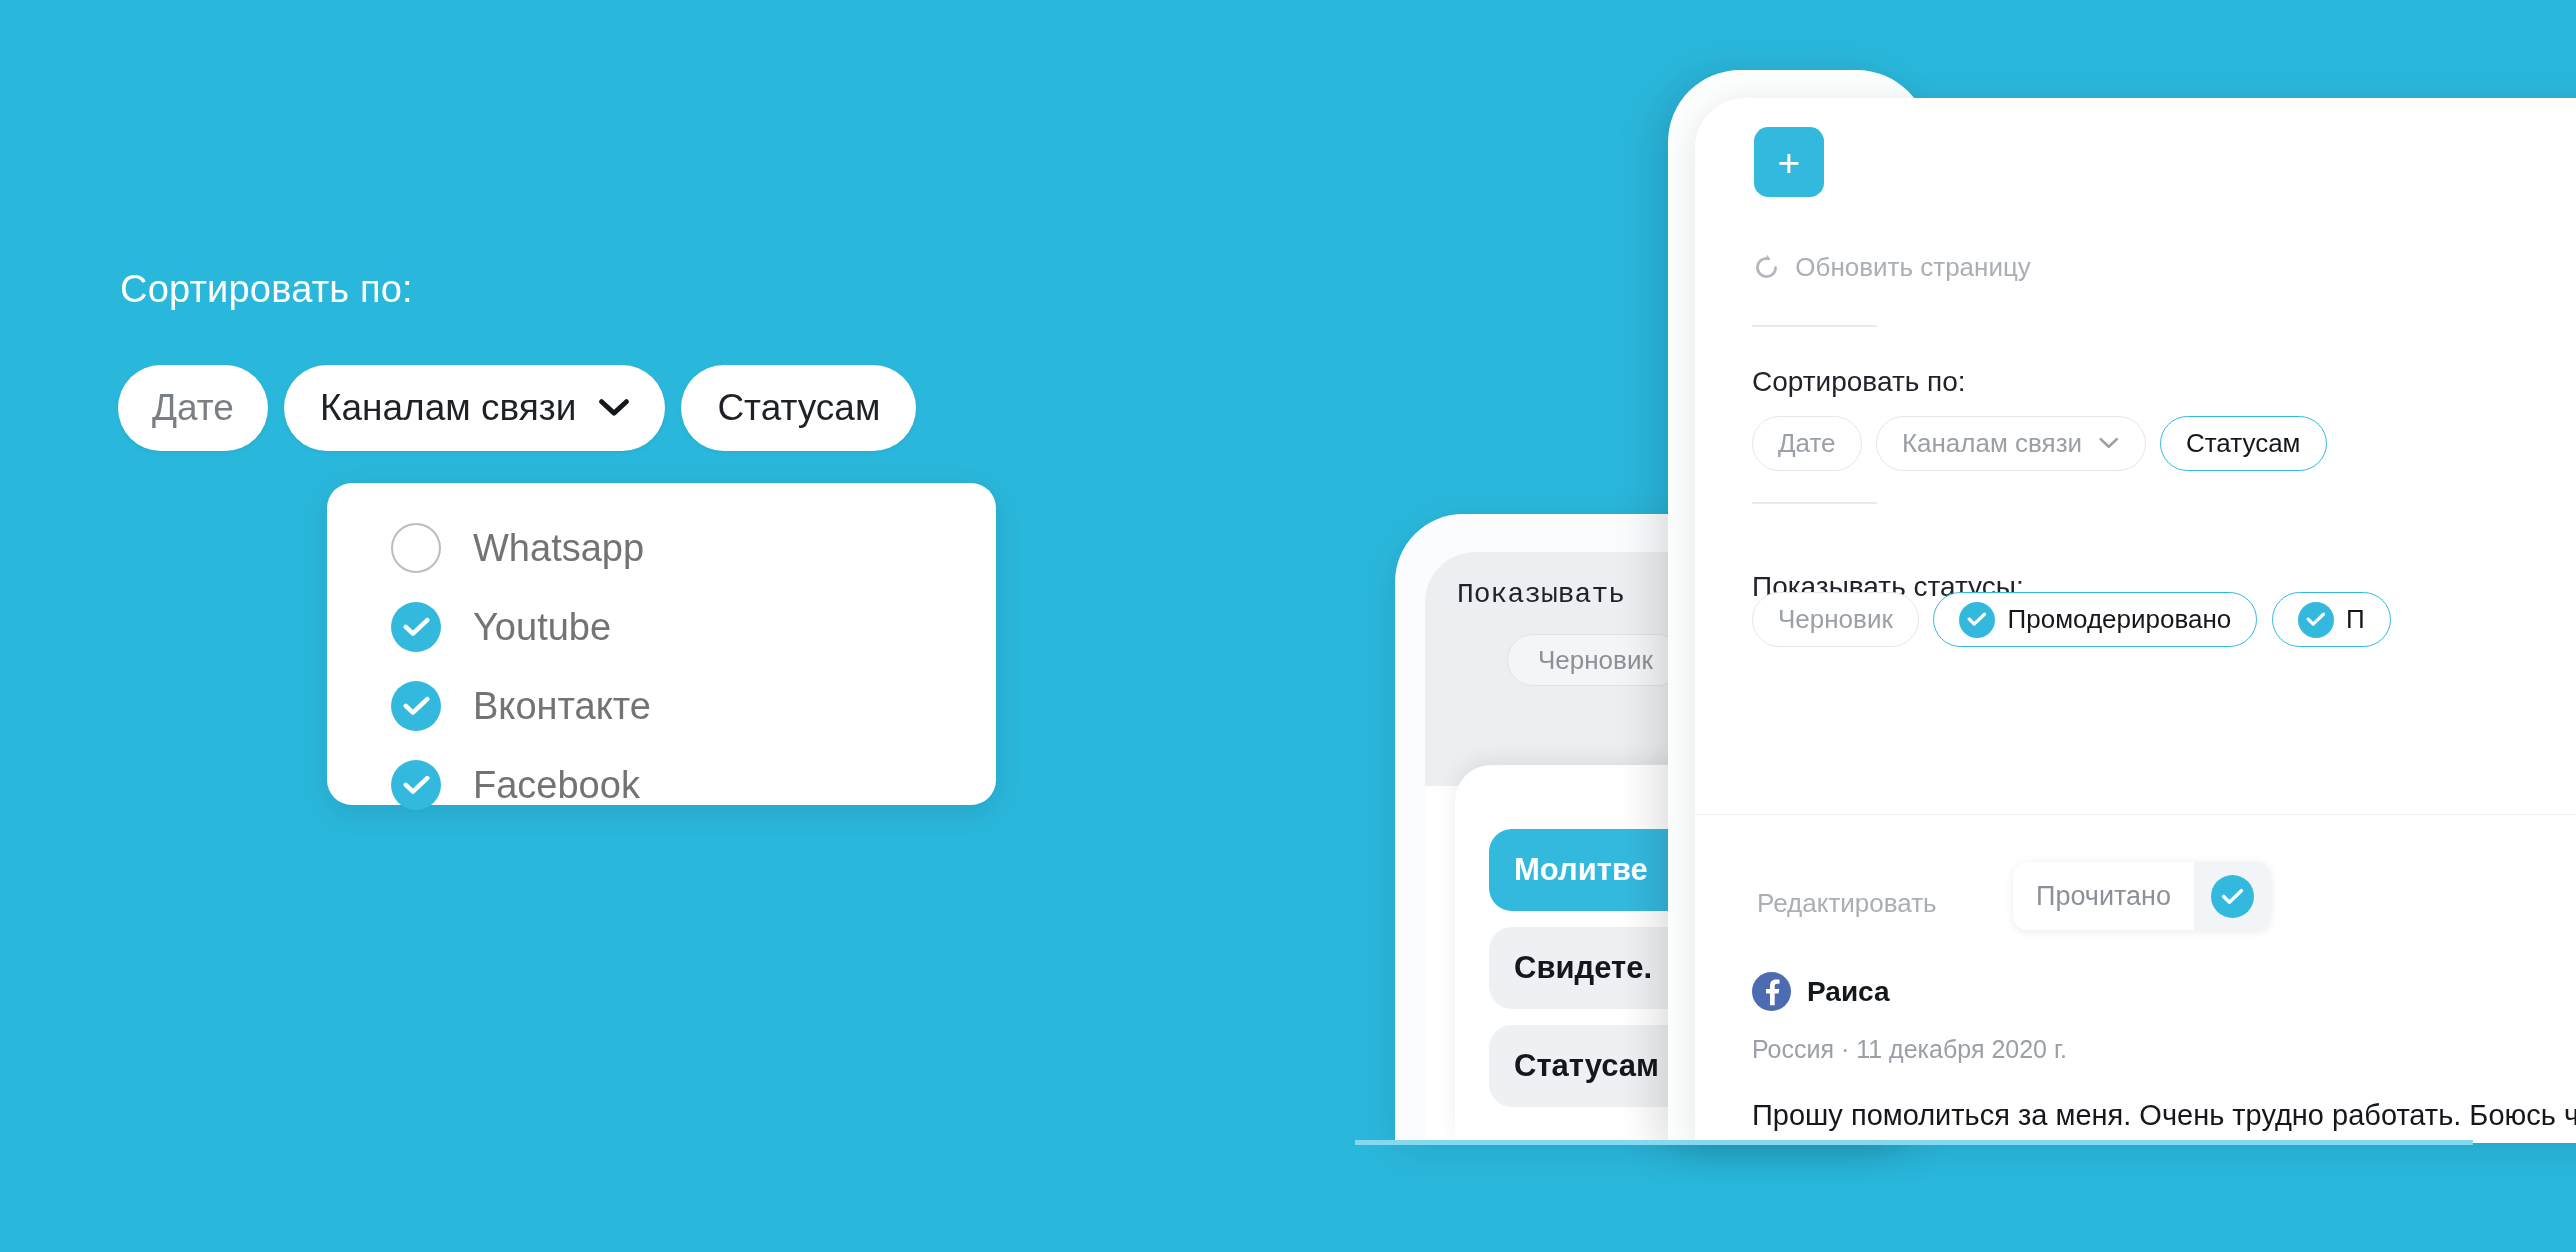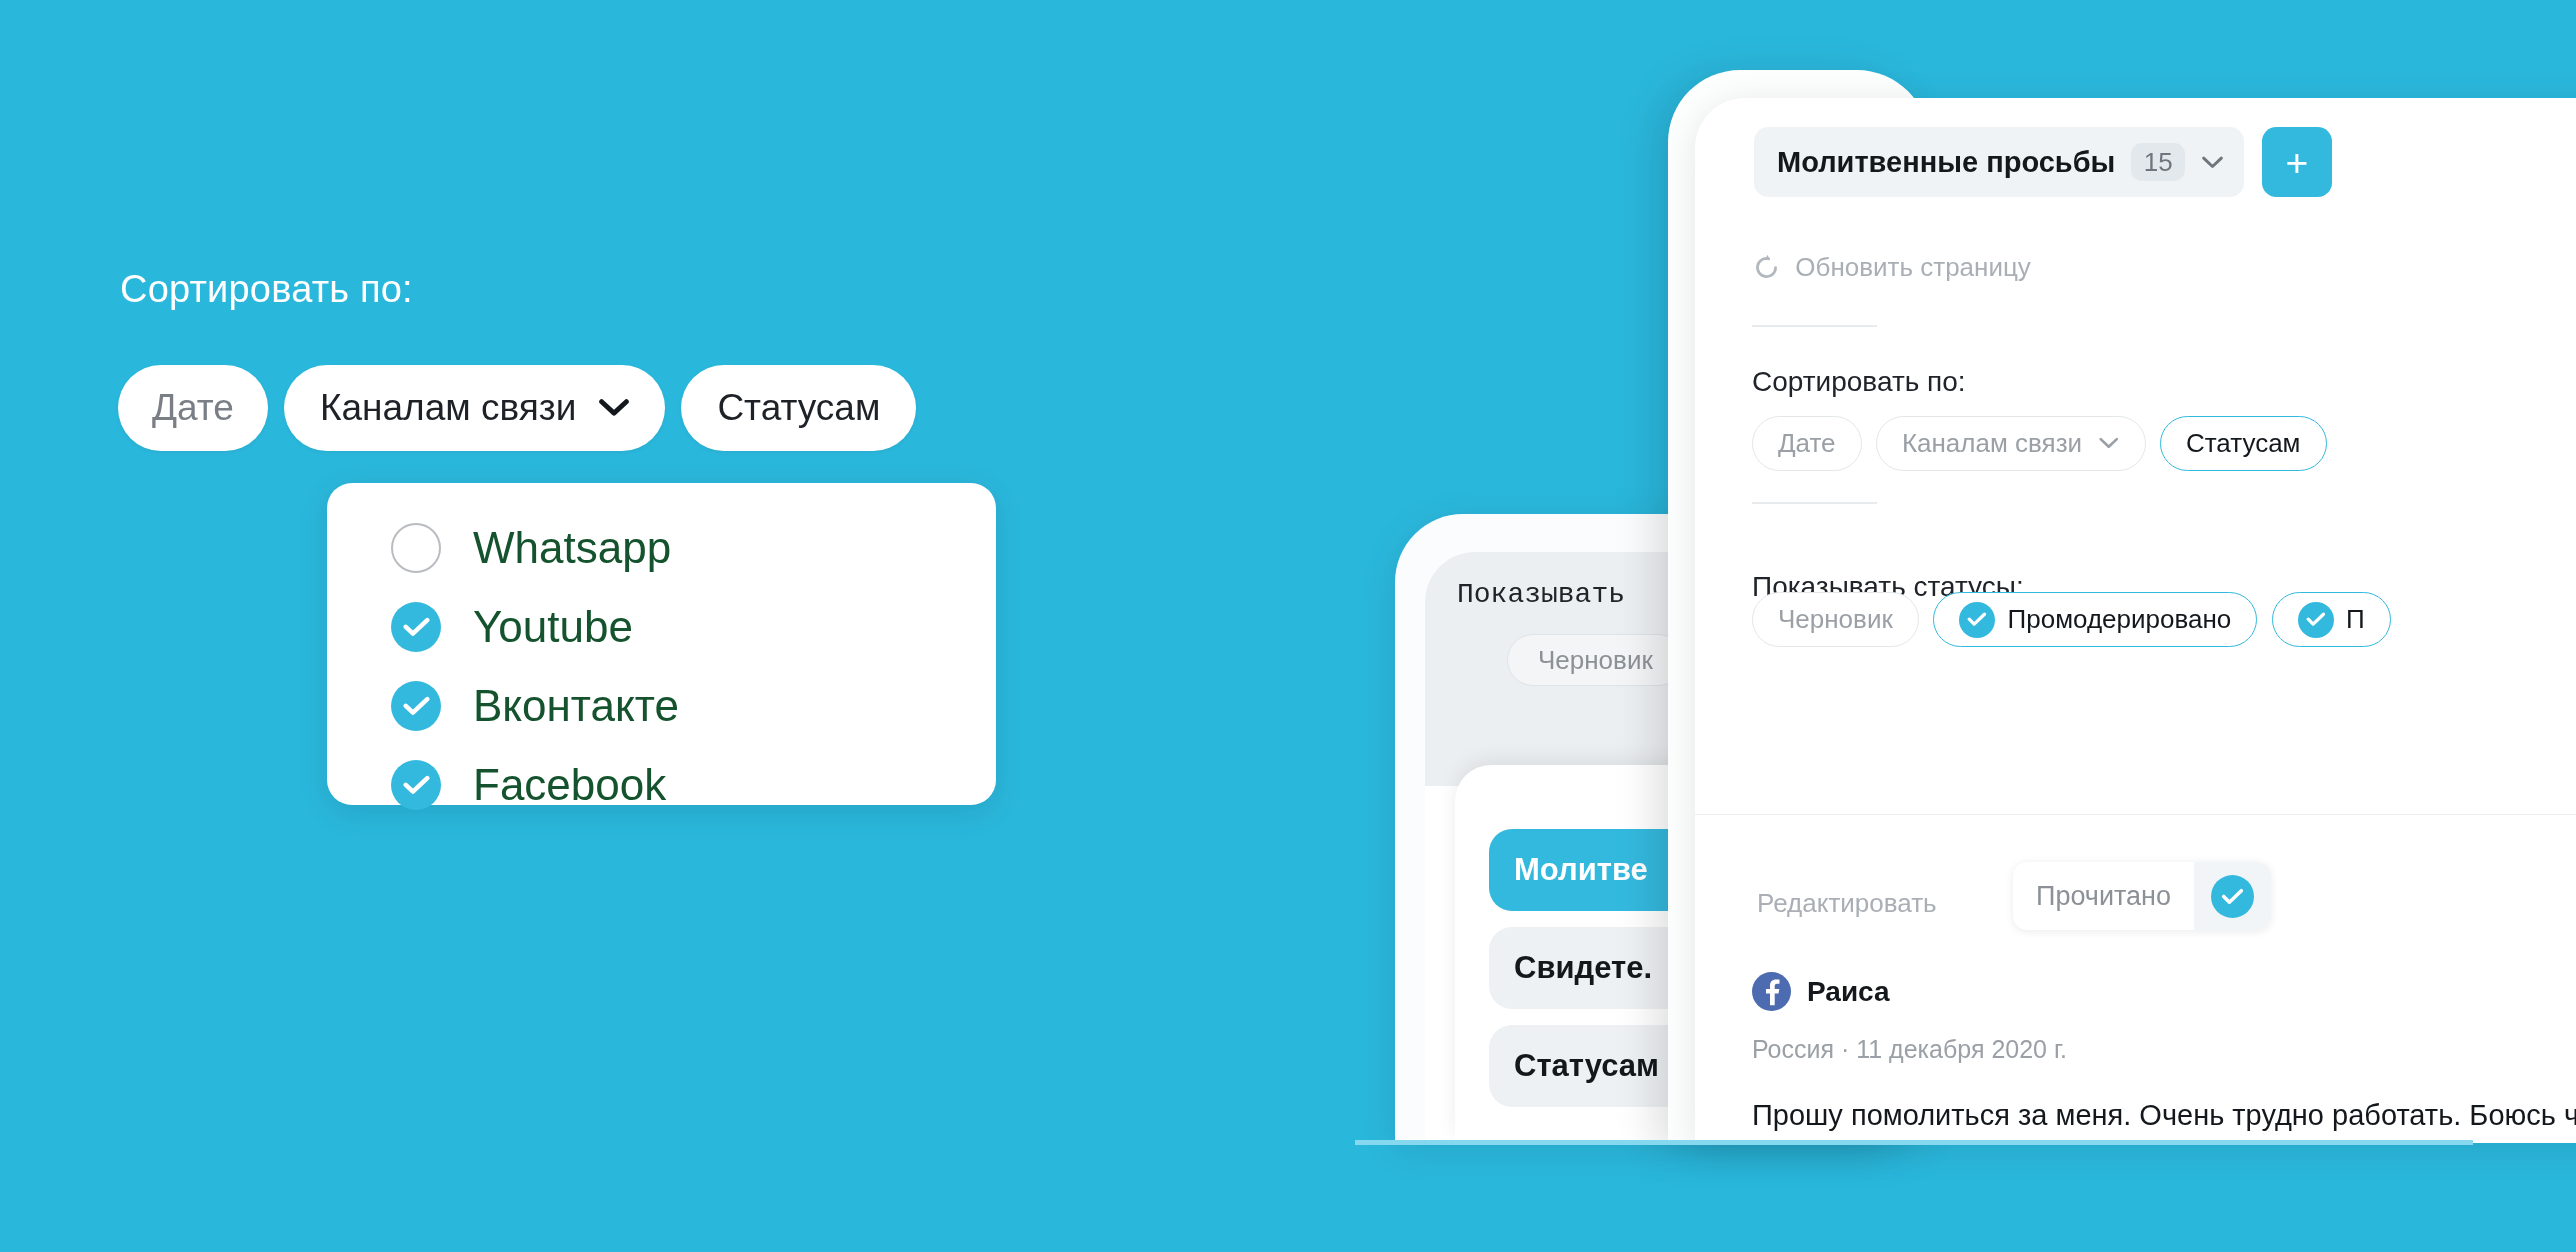--- a/index.html
+++ b/index.html
@@ -42,21 +42,21 @@
   .opt-row {
     display: flex; align-items: center; height: 54px; margin-bottom: 25px;
   }
   .opt-row:last-child { margin-bottom: 0; }
   .cb {
     width: 50px; height: 50px; border-radius: 50%;
     flex: 0 0 50px; display: flex; align-items: center; justify-content: center;
   }
   .cb.off { border: 2.7px solid #b9bcc0; background: #fff; }
   .cb.on  { background: #34b9de; }
-  .opt-label { margin-left: 32px; font-size: 44px; color: #14532d; white-space: nowrap; }
+  .opt-label { margin-left: 32px; font-size: 38px; color: #737373; white-space: nowrap; }
 
   
   #phones { position: absolute; left: 1297px; top: 0; width: 1279px; height: 1252px; }
 
   
   #phone-back {
     position: absolute; left: 98px; top: 514px;
     width: 483px; height: 626px;
     background: #fbfcfd; border-radius: 68px 68px 0 0;
     box-shadow: 0 9px 39px rgba(0,0,0,.10);
@@ -248,29 +248,20 @@
         </div>
       </div>
     </div>
   </div>
 
   <div id="phone-body"></div>
 
   <div id="phone-screen">
 
     <div id="topbar">
-      <div id="cat-select">
-        <span id="cat-name">Молитвенные просьбы</span>
-        <span id="cat-count">15</span>
-        <span style="display:flex;align-items:center;">
-          <svg width="23" height="15" viewBox="0 0 26 17">
-              <path d="M3 3.5 L13 13 L23 3.5" stroke="#6f767d" stroke-width="3.4" fill="none" stroke-linecap="round" stroke-linejoin="round"></path>
-            </svg>
-        </span>
-      </div>
       <div id="add-btn">
         <span>+</span>
       </div>
     </div>
 
     <div id="refresh-row">
       <span style="display:flex;align-items:center;">
         <svg width="29" height="29" viewBox="0 0 32 32">
           <path d="M26 16 A10 10 0 1 1 18.5 6.4" stroke="#b2b8be" stroke-width="3" fill="none" stroke-linecap="round"></path>
           <path d="M17 2 L19.5 7.2 L14 8" fill="#b2b8be"></path>

